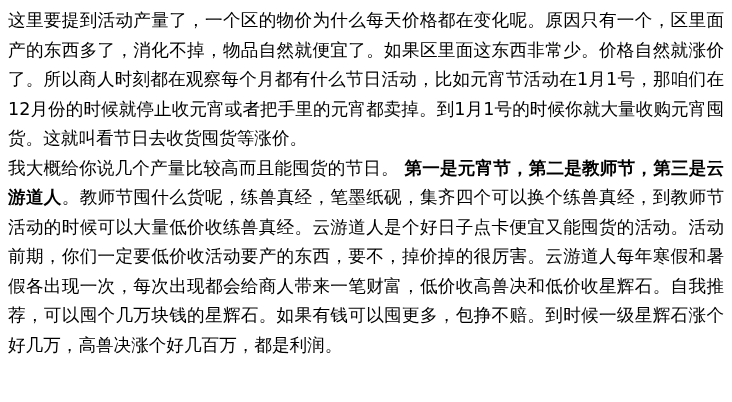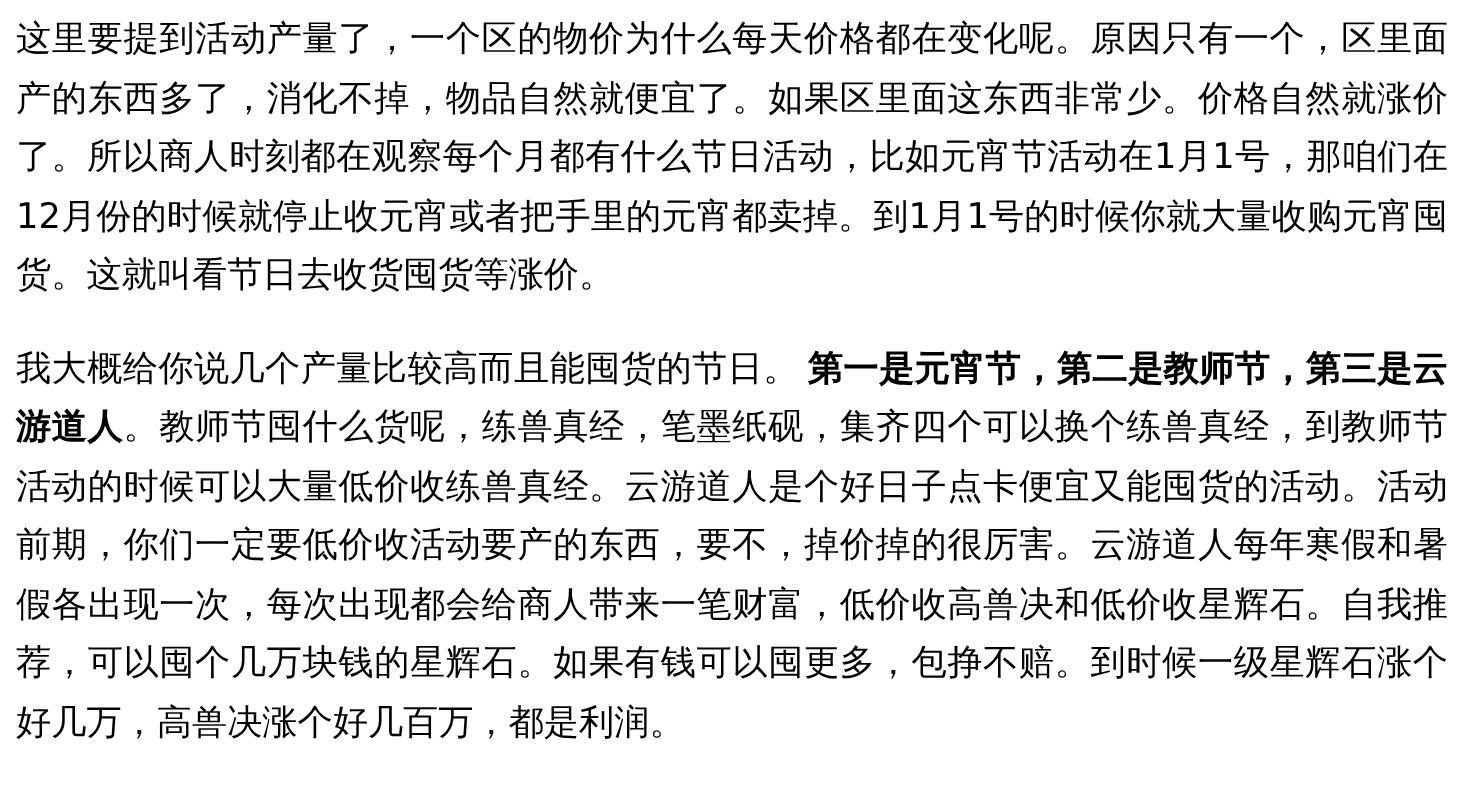--- a/index.html
+++ b/index.html
@@ -24,22 +24,21 @@
     margin: 0;
     color: #000000;
     font-size: 17.6px;
     line-height: 29.5px;
     text-align: justify;
     text-justify: inter-character;
     letter-spacing: 0px;
     word-break: break-all;
   }
   .para + .para {
-    margin-top: 16px;
-    font-family: Liberation Serif, serif;
+    margin-top: 0px;
   }
   .bold {
     font-weight: bold;
   }
 </style>
 </head>
 <body>
 
 <div id="doc">
   <p class="para">

